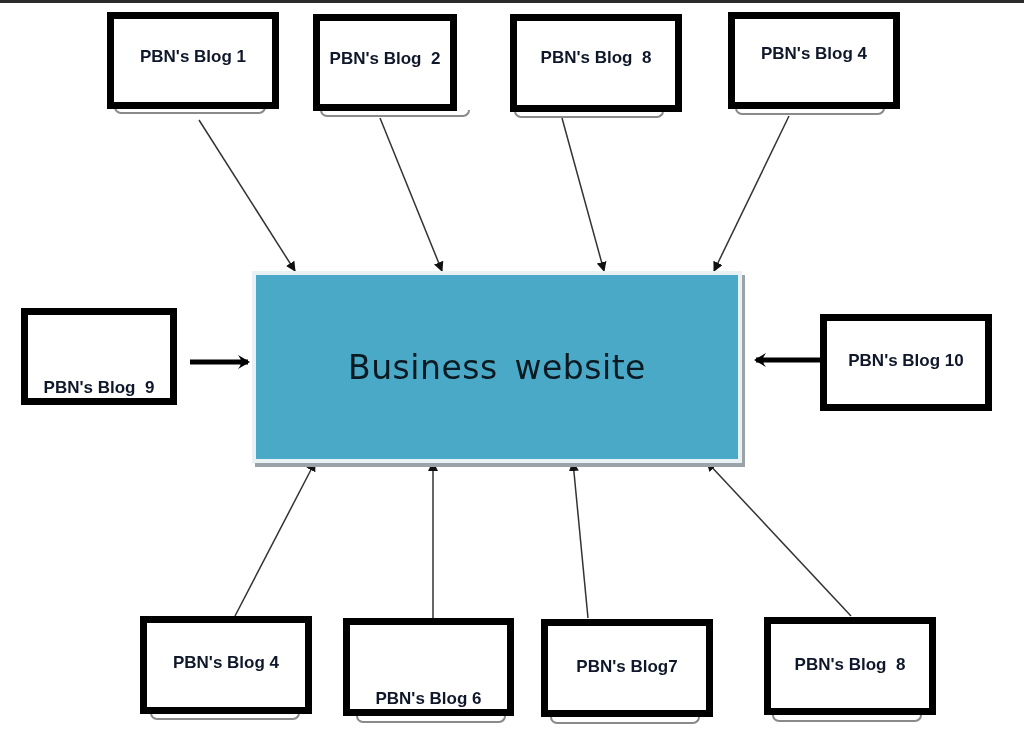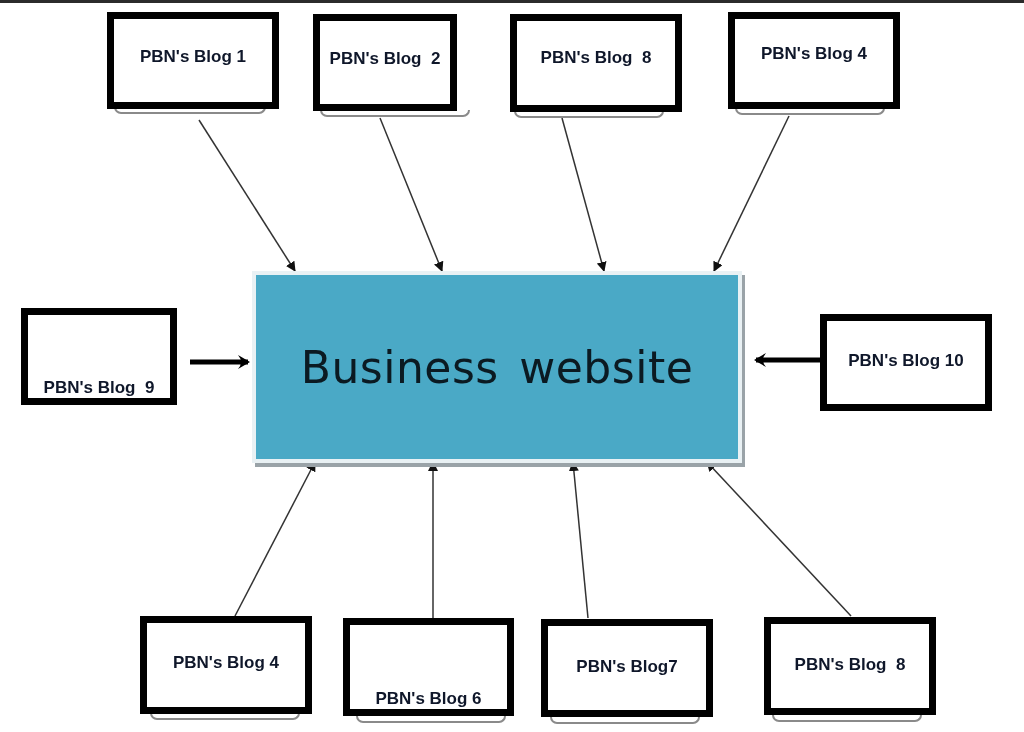--- a/index.html
+++ b/index.html
@@ -15,21 +15,21 @@
     .tab {
       position: absolute; box-sizing: border-box; height: 7px;
       border: 2px solid #8a8a8a; border-top: none; border-radius: 0 0 8px 8px; background: transparent;
     }
     .center {
       position: absolute; left: 252px; top: 271px; width: 490px; height: 192px; box-sizing: border-box;
       background: #4aa9c6; border: 4px solid #e9f1f4;
       box-shadow: 3px 4px 0 #9aa3a8;
       display: flex; align-items: center; justify-content: center;
     }
-    .center .title { font-family: "DejaVu Sans", sans-serif; font-size: 44px; color: #0b1a22; letter-spacing: 0.5px; word-spacing: 6px; }
+    .center .title { font-family: "DejaVu Sans", sans-serif; font-size: 33px; color: #0b1a22; letter-spacing: 0.5px; word-spacing: 6px; }
   </style>
 </head>
 <body>
 
 <div class="top-rule"></div>
 
 <svg class="links" viewBox="0 0 1024 732">
   <defs>
     <marker id="ah" markerWidth="10" markerHeight="10" refX="9" refY="5" orient="auto" markerUnits="userSpaceOnUse">
       <path d="M0,0 L10,5 L0,10 z" fill="#111"></path>

